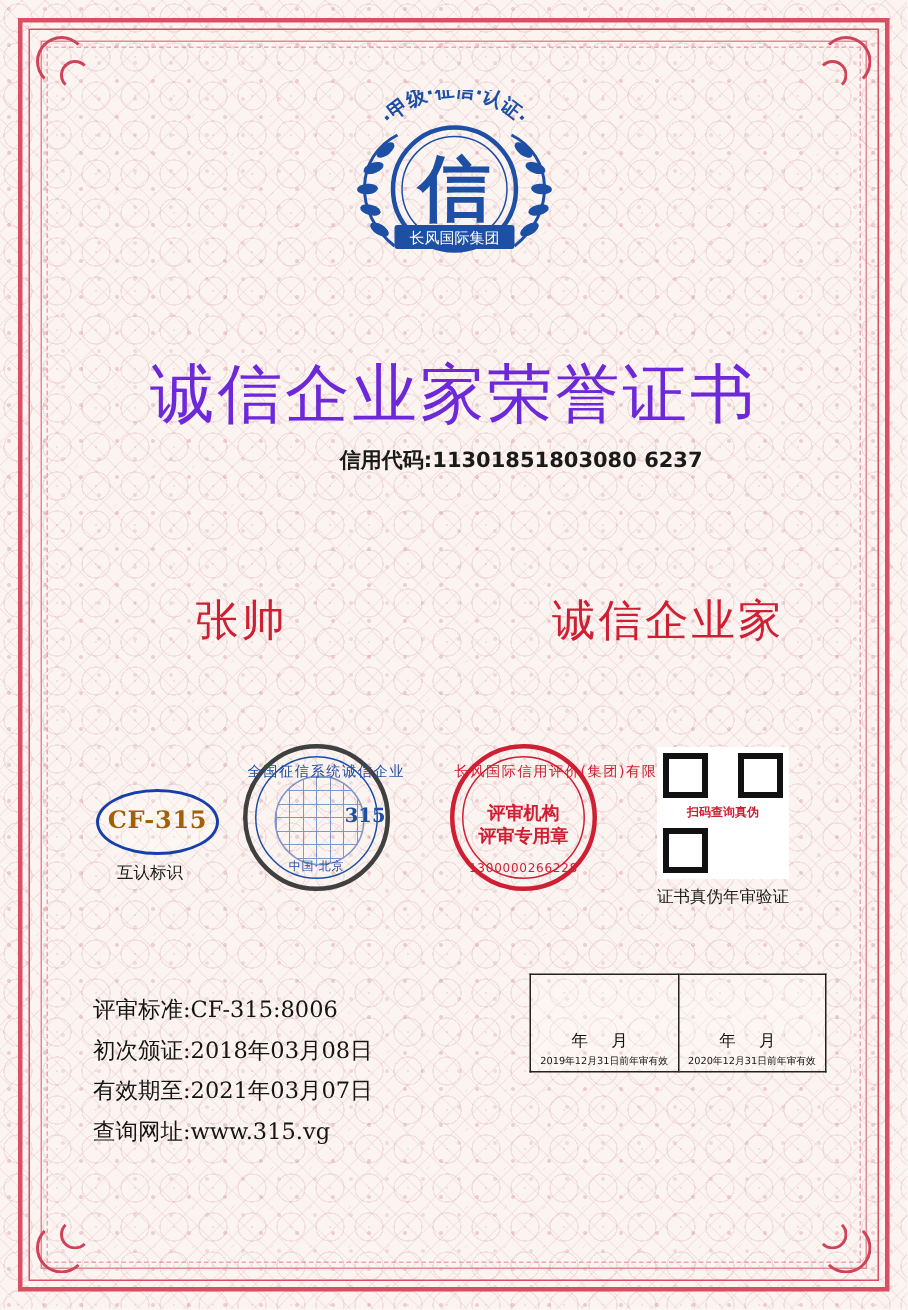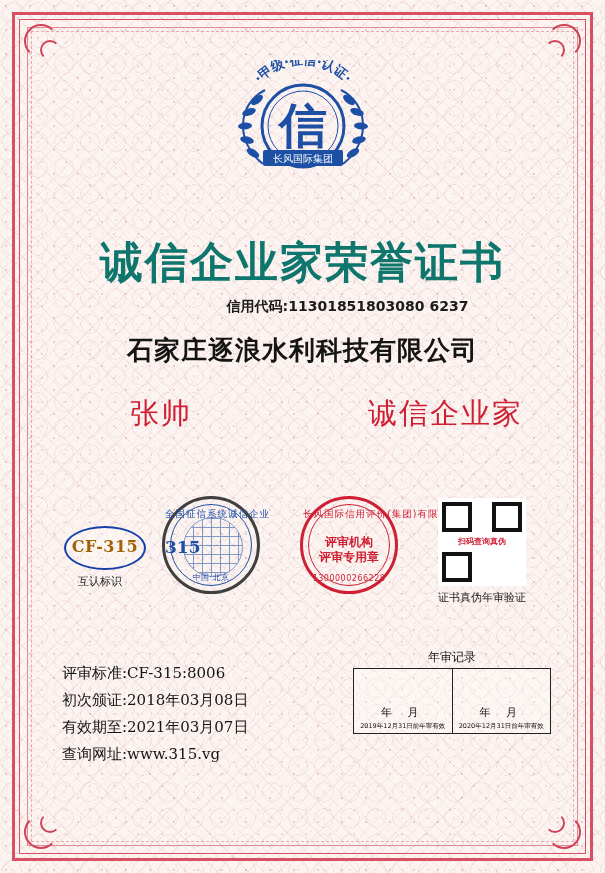--- a/index.html
+++ b/index.html
@@ -119,23 +119,23 @@
 
   
   .title {
     position: absolute;
     top: 198px;
     left: 0;
     right: 0;
     text-align: center;
     font-family: "DejaVu Sans", "Liberation Sans", sans-serif;
     font-size: 43px;
-    font-weight: bold;
+    font-weight: normal;
     letter-spacing: 2px;
-    color: #0f766e;
+    color: #6d28d9;
     white-space: nowrap;
   }
 
   .credit-code {
     position: absolute;
     top: 262px;
     left: 0;
     right: 0;
     text-align: center;
     font-family: "DejaVu Sans", "Liberation Sans", sans-serif;
@@ -263,23 +263,23 @@
     border: 1px solid currentColor;
     background:
       repeating-linear-gradient(to bottom, currentColor 0 0.6px, transparent 0.6px 9px),
       repeating-linear-gradient(to right, currentColor 0 0.6px, transparent 0.6px 9px);
     opacity: 0.55;
   }
   .globe-num {
     position: absolute;
     left: 0; right: 0;
     top: 38px;
-    text-align: left;
+    text-align: right;
     font-family: "DejaVu Serif", "Liberation Serif", serif;
-    font-size: 17px;
+    font-size: 13px;
     font-weight: bold;
   }
 
   .qr {
     width: 86px;
     height: 86px;
     background-color: #ffffff;
     background-image:
       repeating-linear-gradient(to right, #111 0 4px, transparent 4px 8px),
       repeating-linear-gradient(to bottom, #111 0 4px, transparent 4px 8px);
@@ -421,21 +421,20 @@
 
         <rect x="50" y="90" width="80" height="16" rx="2" fill="#1d4fa5"></rect>
         <text x="90" y="102" text-anchor="middle" font-family="DejaVu Sans, sans-serif" font-size="10" fill="#ffffff">长风国际集团</text>
       </svg>
     </div>
 
     <div class="title">诚信企业家荣誉证书</div>
 
     <div class="credit-code">信用代码:11301851803080 6237</div>
 
-    <div class="company">石家庄逐浪水利科技有限公司</div>
 
     <div class="awardee-row">
       <span class="awardee-name">张帅</span>
       <span class="awardee-title">诚信企业家</span>
     </div>
 
     <div class="seals">
 
       <div class="seal-item" style="left:14px; top:42px;">
         <div class="cf-badge">CF-315</div>
@@ -481,21 +480,20 @@
       </div>
       <div class="row">
         <span>有效期至:</span><span>2021年03月07日</span>
       </div>
       <div class="row">
         <span>查询网址:</span><span>www.315.vg</span>
       </div>
     </div>
 
     <div class="review-table">
-      <div class="review-title">年审记录</div>
       <table class="review">
         <tbody>
             <tr>
           <td>
             <div class="cell-ym">年 月</div>
             <div class="cell-note">2019年12月31日前年审有效</div>
           </td>
           <td>
             <div class="cell-ym">年 月</div>
             <div class="cell-note">2020年12月31日前年审有效</div>

